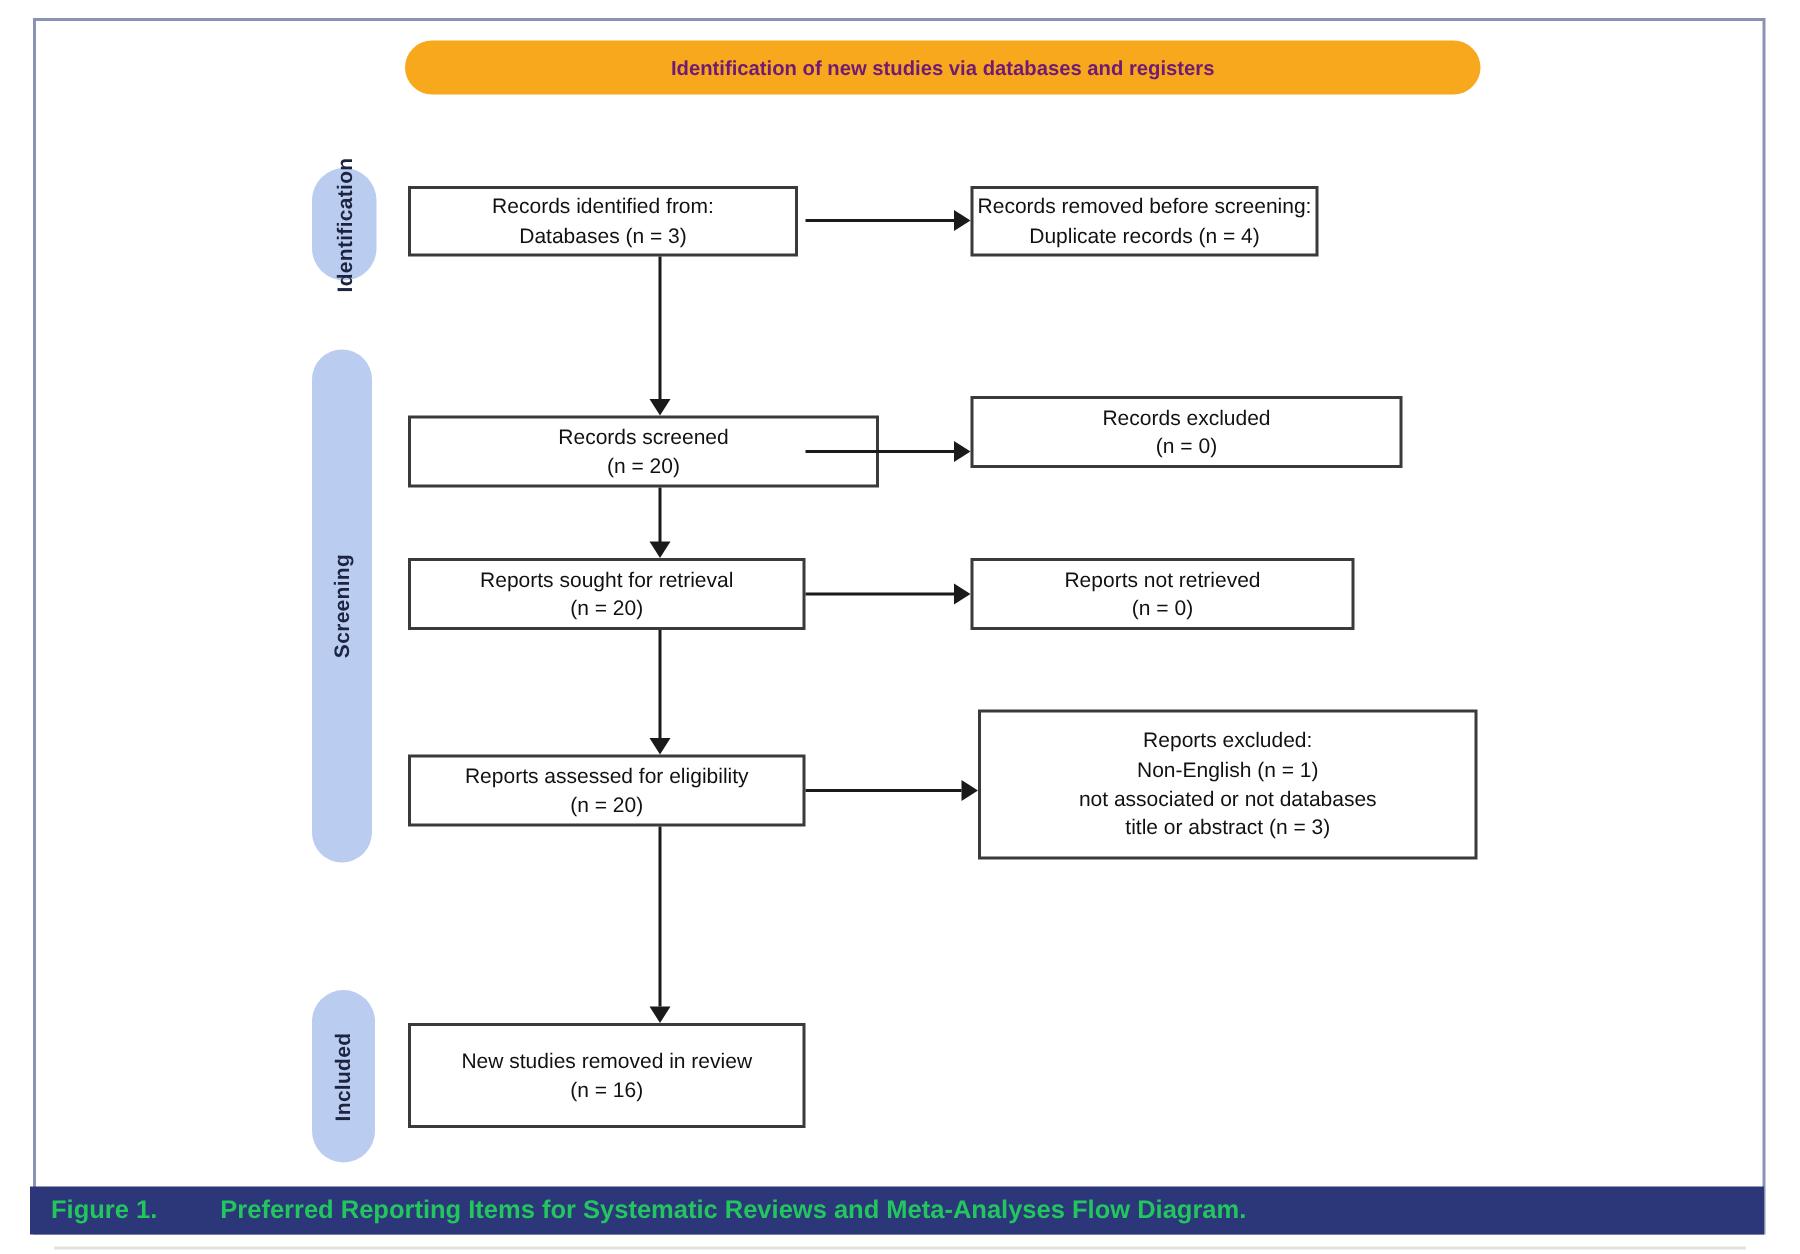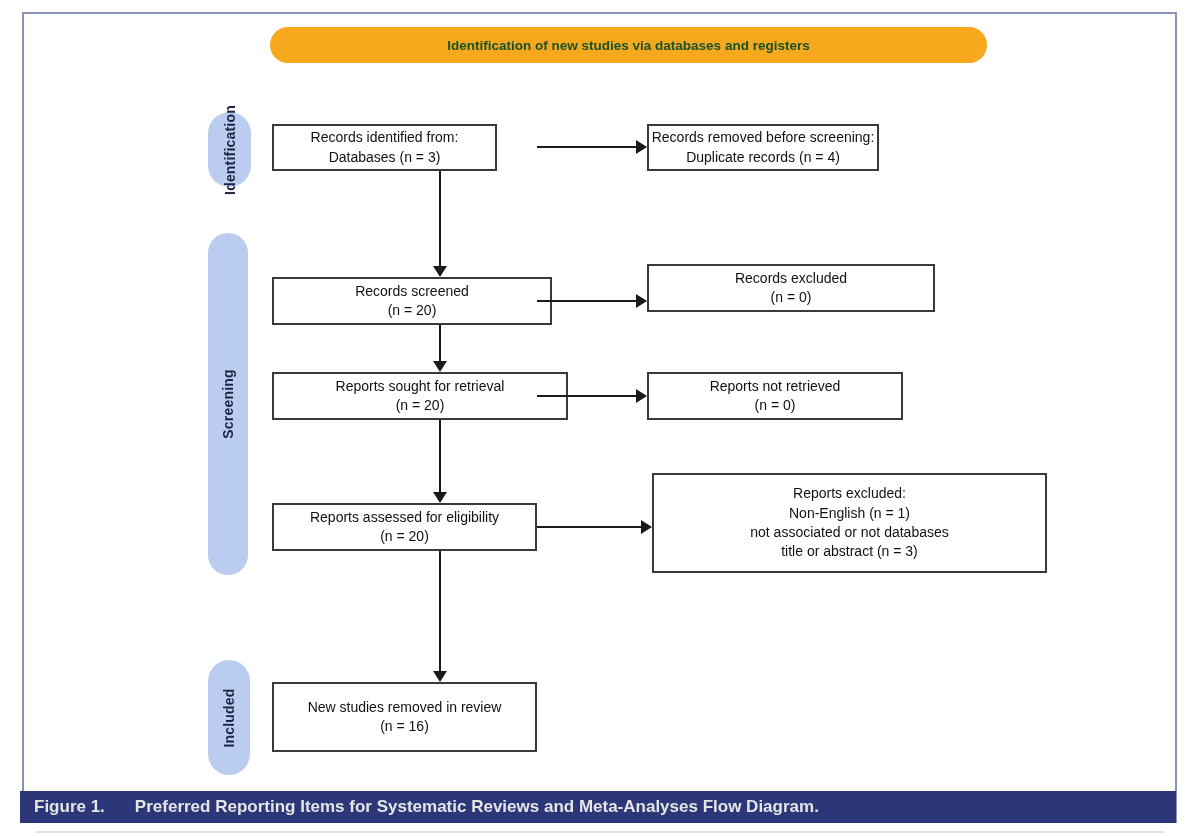--- a/index.html
+++ b/index.html
@@ -9,21 +9,21 @@
   }
   .figure-border{
     position:absolute;left:22px;top:12px;width:1155px;height:811px;
     box-sizing:border-box;border:2px solid var(--border-color,#8B93B5);
     background:#ffffff;
   }
   .banner{
     position:absolute;left:270px;top:27px;width:717px;height:36px;
     background:var(--banner-bg,#F7A81D);border-radius:18px;
     display:flex;align-items:center;justify-content:center;
-    font-size:13.5px;font-weight:bold;color:#14532d;
+    font-size:13.5px;font-weight:bold;color:#701a75;
   }
   .stage{
     position:absolute;display:flex;align-items:center;justify-content:center;
   }
   .stage-pill{
     position:absolute;left:0;top:0;right:0;bottom:0;
     background:var(--pill-bg,#BACCF0);border-radius:22px;
   }
   .stage-text{
     position:relative;transform:rotate(-90deg);white-space:nowrap;
@@ -42,25 +42,25 @@
     border-left:7px solid transparent;border-right:7px solid transparent;
     border-top:11px solid var(--arrow-color,#1A1A1A);
   }
   .head-right{
     position:absolute;width:0;height:0;
     border-top:7px solid transparent;border-bottom:7px solid transparent;
     border-left:11px solid var(--arrow-color,#1A1A1A);
   }
   .caption{
     position:absolute;left:20px;top:791px;width:1156px;height:32px;
-    background:var(--caption-bg,#2B3778);color:#e5e5e5;
+    background:var(--caption-bg,#2B3778);color:#22c55e;
     display:flex;align-items:center;font-size:17px;font-weight:bold;
     box-sizing:border-box;padding-left:14px;
   }
-  .cap-text{margin-left:12px;padding-left:18px;}
+  .cap-text{margin-left:24px;padding-left:18px;}
   .edge-shadow{
     position:absolute;left:36px;top:831px;width:1128px;height:2px;
     background:#e2e2e2;
   }
 </style>
 </head>
 <body>
 
 <div class="figure-border"></div>
 
@@ -74,29 +74,29 @@
 </div>
 <div class="stage" style="left:208px;top:233px;width:40px;height:342px">
   <div class="stage-pill"></div>
   <span class="stage-text">Screening</span>
 </div>
 <div class="stage" style="left:208px;top:660px;width:42px;height:115px">
   <div class="stage-pill"></div>
   <span class="stage-text">Included</span>
 </div>
 
-<div class="fbox" style="left:272px;top:124px;width:225px;height:47px">
+<div class="fbox" style="left:272px;top:124px;width:260px;height:47px">
   <span>Records identified from:</span>
   <span>Databases (n = 3)</span>
 </div>
-<div class="fbox" style="left:272px;top:277px;width:280px;height:48px">
+<div class="fbox" style="left:272px;top:277px;width:314px;height:48px">
   <span>Records screened</span>
   <span>(n = 20)</span>
 </div>
-<div class="fbox" style="left:272px;top:372px;width:296px;height:48px">
+<div class="fbox" style="left:272px;top:372px;width:265px;height:48px">
   <span>Reports sought for retrieval</span>
   <span>(n = 20)</span>
 </div>
 <div class="fbox" style="left:272px;top:503px;width:265px;height:48px">
   <span>Reports assessed for eligibility</span>
   <span>(n = 20)</span>
 </div>
 <div class="fbox" style="left:272px;top:682px;width:265px;height:70px">
   <span>New studies removed in review</span>
   <span>(n = 16)</span>
@@ -107,21 +107,21 @@
   <span>Duplicate records (n = 4)</span>
 </div>
 <div class="fbox" style="left:647px;top:264px;width:288px;height:48px">
   <span>Records excluded</span>
   <span>(n = 0)</span>
 </div>
 <div class="fbox" style="left:647px;top:372px;width:256px;height:48px">
   <span>Reports not retrieved</span>
   <span>(n = 0)</span>
 </div>
-<div class="fbox" style="left:652px;top:473px;width:395px;height:100px">
+<div class="fbox" style="left:652px;top:473px;width:333px;height:100px">
   <span>Reports excluded:</span>
   <span>Non-English (n = 1)</span>
   <span>not associated or not databases</span>
   <span>title or abstract (n = 3)</span>
 </div>
 
 <div class="varrow" style="left:439px;top:171px;height:96px"></div>
 <div class="head-down" style="left:433px;top:266px"></div>
 
 <div class="varrow" style="left:439px;top:325px;height:37px"></div>

